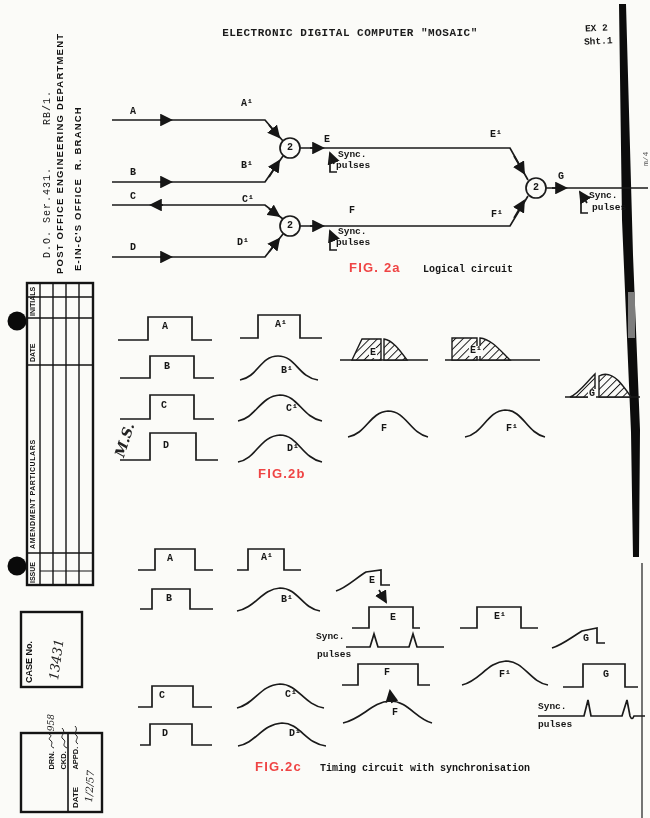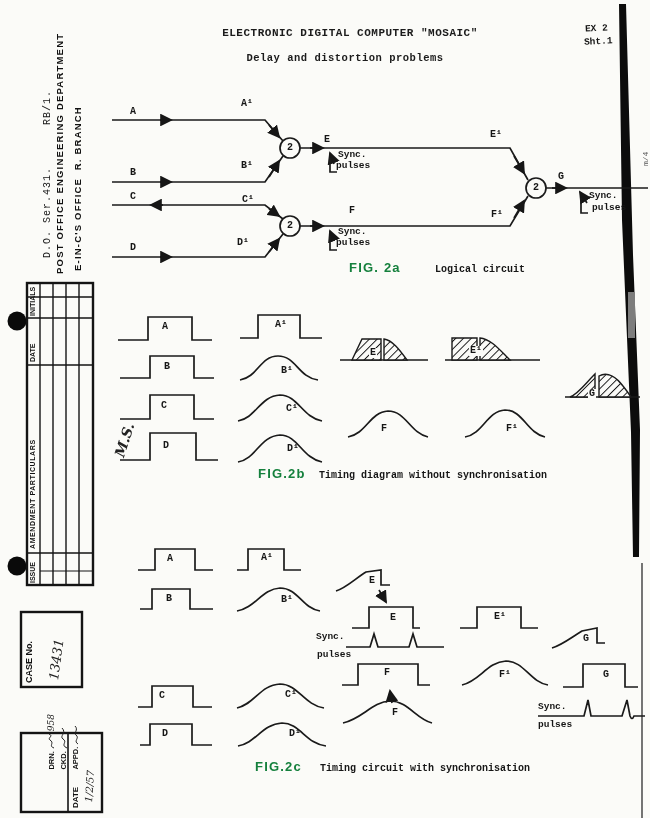--- a/index.html
+++ b/index.html
@@ -8,21 +8,21 @@
   .abs{position:absolute;}
   svg{position:absolute;left:0;top:0;}
   .lbl{position:absolute;font:bold 10px "Liberation Mono",monospace;color:#161616;
        white-space:pre;line-height:1;}
   .lbl.bg{background:#fbfbf8;padding:0 1px;}
   .lbl.ctr{transform:translate(-50%,-55%);}
   .s{font-size:9.5px;}
   .title{position:absolute;font:bold 11px "Liberation Mono",monospace;letter-spacing:.5px;
          text-align:center;color:#1b1b1b;}
   .figcap{position:absolute;font:600 13px "Liberation Sans",sans-serif;letter-spacing:1.2px;
-          color:#15803d;line-height:1;}
+          color:#ef4444;line-height:1;}
   .capt{position:absolute;font:bold 10px "Liberation Mono",monospace;line-height:1;}
   .vrot{position:absolute;transform-origin:0 0;transform:rotate(-90deg);white-space:pre;line-height:1;}
   .stencil{font-family:"Liberation Sans",sans-serif;font-weight:bold;color:#111;}
   .hand{font-family:"DejaVu Serif",serif;font-style:italic;color:#222;}
   .frag{color:#555;}
   .row{display:inline-flex;align-items:center;gap:2px;}
 </style>
 </head>
 <body>
 
@@ -158,21 +158,20 @@
 
       <path d="M462 685 C480 681 487 662 506 661 C524 661 530 682 548 685"></path>
 
       <path d="M552 648 C562 645 572 637 582 631 L597 628 V643 H605"></path>
       <path d="M563 687 H583 V664 H625 V687 H638"></path>
       <path d="M538 716 H584 L588 700 L591 716 H622 L627 700 L630 716 Q632 721 634 716 H645"></path>
     </g>
   </svg>
 
   <div class="title" style="left:180px;top:27px;width:340px;">ELECTRONIC DIGITAL COMPUTER "MOSAIC"</div>
-  <div class="title" style="left:180px;top:52px;width:330px;font-size:10.5px;">Delay and distortion problems</div>
   <div class="lbl s" style="left:585px;top:24px;transform:rotate(-3deg);">EX 2</div>
   <div class="lbl s" style="left:584px;top:37px;transform:rotate(-3deg);">Sht.1</div>
   <div class="vrot frag" style="left:641px;top:166px;font:8px 'Liberation Mono',monospace;">m/4</div>
 
   <div class="vrot" style="left:42px;top:258px;font:10px 'Liberation Mono',monospace;letter-spacing:1px;">D.O. Ser.431.      RB/1.</div>
   <div class="vrot stencil" style="left:55px;top:274px;font-size:9.5px;letter-spacing:1.2px;">POST OFFICE ENGINEERING DEPARTMENT</div>
   <div class="vrot stencil" style="left:73px;top:271px;font-size:9.5px;letter-spacing:1.2px;">E-IN-C'S OFFICE  R. BRANCH</div>
 
   <div class="vrot stencil" style="left:29px;top:316px;font-size:7px;">INITIALS</div>
   <div class="vrot stencil" style="left:29px;top:362px;font-size:7px;">DATE</div>
@@ -228,37 +227,36 @@
   <div class="lbl" style="left:349px;top:206px;">F</div>
   <div class="lbl" style="left:491px;top:210px;">F¹</div>
   <div class="lbl" style="left:558px;top:172px;">G</div>
   <div class="lbl s" style="left:338px;top:150px;">Sync.</div>
   <div class="lbl s" style="left:336px;top:161px;">pulses</div>
   <div class="lbl s" style="left:338px;top:227px;">Sync.</div>
   <div class="lbl s" style="left:336px;top:238px;">pulses</div>
   <div class="lbl s" style="left:589px;top:191px;">Sync.</div>
   <div class="lbl s" style="left:592px;top:203px;">pulses</div>
   <div class="figcap" style="left:349px;top:261px;">FIG. 2a</div>
-  <div class="capt" style="left:423px;top:265px;margin-left:12px;">Logical circuit</div>
+  <div class="capt" style="left:423px;top:265px;">Logical circuit</div>
 
   <div class="lbl" style="left:162px;top:322px;">A</div>
   <div class="lbl" style="left:275px;top:320px;">A¹</div>
   <div class="lbl" style="left:164px;top:362px;">B</div>
   <div class="lbl" style="left:281px;top:366px;">B¹</div>
   <div class="lbl" style="left:161px;top:401px;">C</div>
   <div class="lbl" style="left:286px;top:404px;">C¹</div>
   <div class="lbl" style="left:163px;top:441px;">D</div>
   <div class="lbl" style="left:287px;top:444px;">D¹</div>
   <div class="lbl bg" style="left:369px;top:348px;">E</div>
   <div class="lbl bg" style="left:469px;top:346px;">E¹</div>
   <div class="lbl" style="left:381px;top:424px;">F</div>
   <div class="lbl" style="left:506px;top:424px;">F¹</div>
   <div class="lbl bg" style="left:588px;top:389px;">G</div>
   <div class="figcap" style="left:258px;top:467px;">FIG.2b</div>
-  <div class="capt" style="left:319px;top:471px;">Timing diagram without synchronisation</div>
 
   <div class="lbl" style="left:167px;top:554px;">A</div>
   <div class="lbl" style="left:261px;top:553px;">A¹</div>
   <div class="lbl" style="left:166px;top:594px;">B</div>
   <div class="lbl" style="left:281px;top:595px;">B¹</div>
   <div class="lbl" style="left:159px;top:691px;">C</div>
   <div class="lbl" style="left:285px;top:690px;">C¹</div>
   <div class="lbl" style="left:162px;top:729px;">D</div>
   <div class="lbl" style="left:289px;top:729px;">D¹</div>
   <div class="lbl bg" style="left:368px;top:576px;">E</div>

